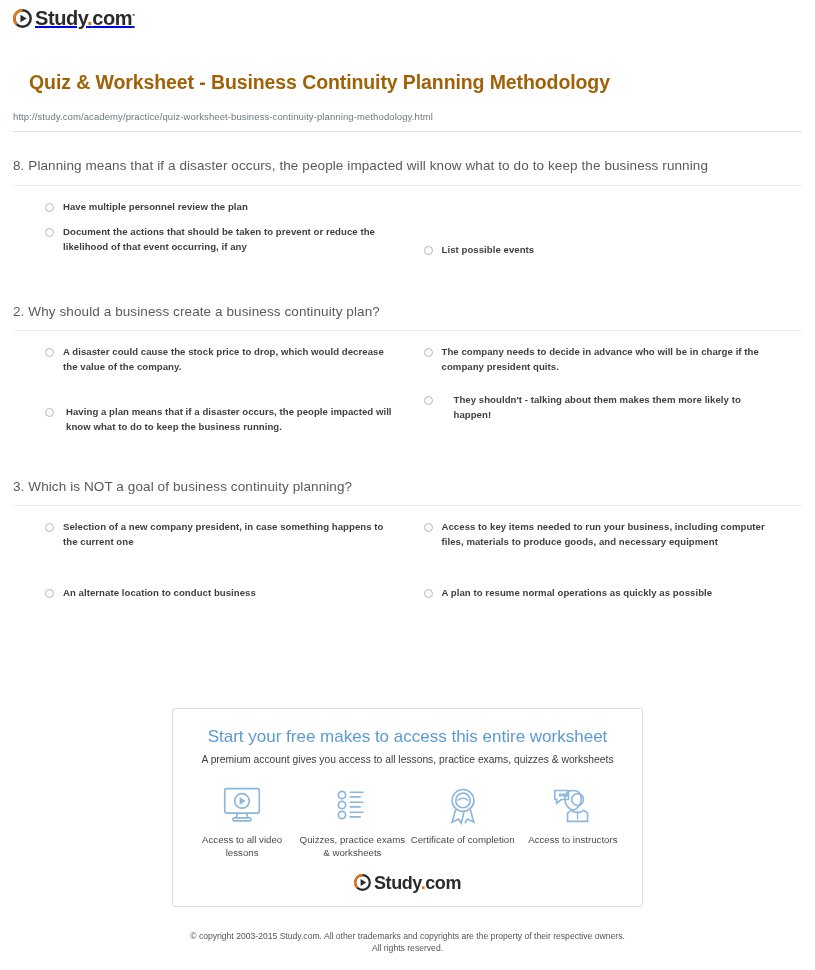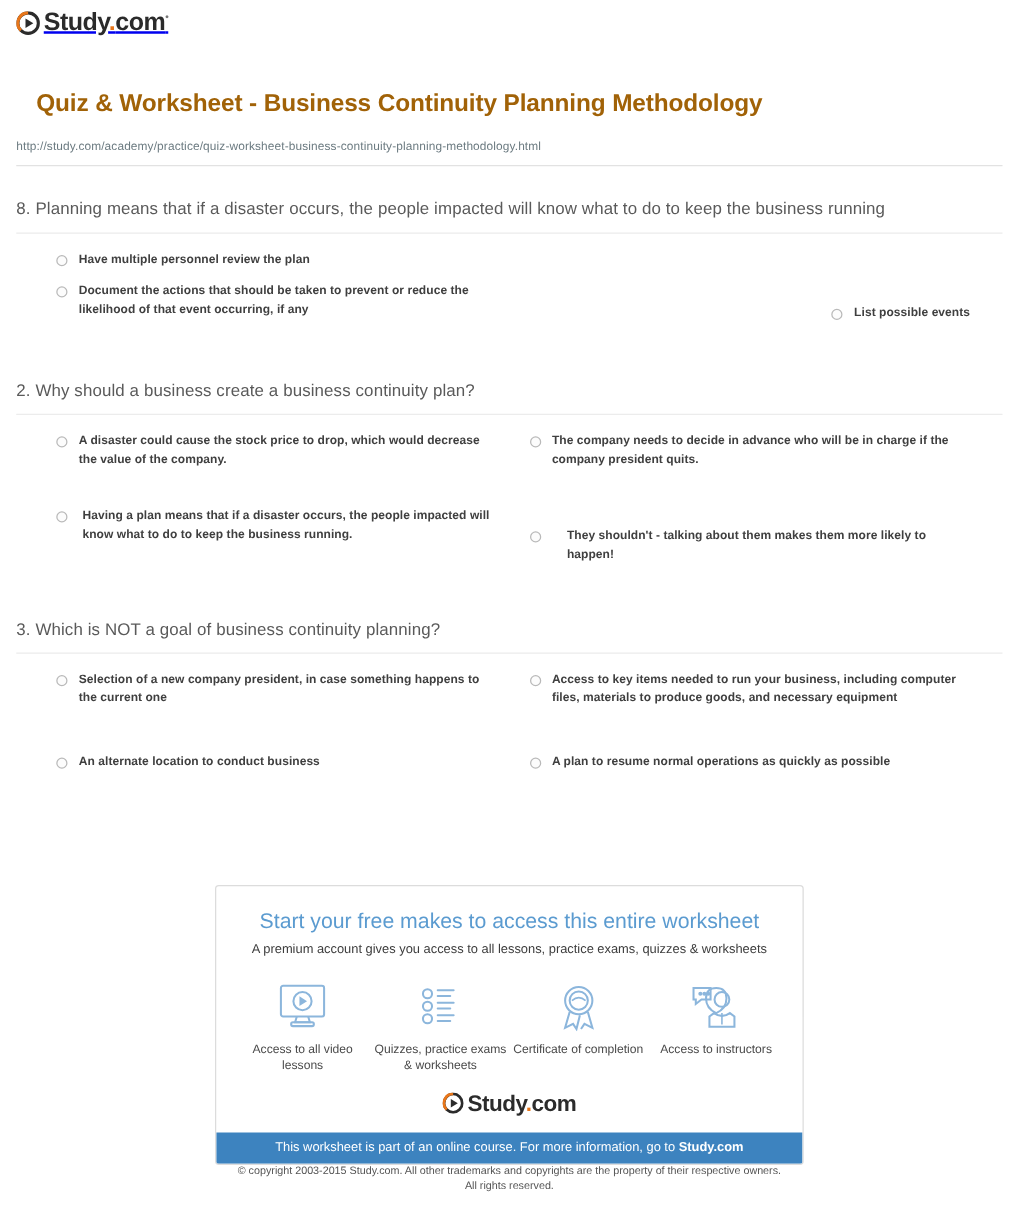--- a/index.html
+++ b/index.html
@@ -198,21 +198,21 @@
     <div class="answers">
       <div class="answer">
         <span class="radio"></span>
         <span class="answer-label">Have multiple personnel review the plan</span>
       </div>
       <div class="spacer-cell"></div>
       <div class="answer">
         <span class="radio"></span>
         <span class="answer-label">Document the actions that should be taken to prevent or reduce the likelihood of that event occurring, if any</span>
       </div>
-      <div class="answer" style="margin-top:18px;justify-content:flex-end;">
+      <div class="answer" style="margin-top:18px;">
         <span class="radio"></span>
         <span class="answer-label">List possible events</span>
       </div>
     </div>
   </div>
 
   <div class="question-block" style="padding-top:34px;">
     <div class="q-text">2. Why should a business create a business continuity plan?</div>
     <div class="q-rule"></div>
     <div class="answers">
@@ -221,21 +221,21 @@
         <span class="answer-label">A disaster could cause the stock price to drop, which would decrease the value of the company.</span>
       </div>
       <div class="answer">
         <span class="radio"></span>
         <span class="answer-label">The company needs to decide in advance who will be in charge if the company president quits.</span>
       </div>
       <div class="answer" style="margin-top:20px;gap:12px;">
         <span class="radio"></span>
         <span class="answer-label">Having a plan means that if a disaster occurs, the people impacted will know what to do to keep the business running.</span>
       </div>
-      <div class="answer" style="margin-top:36px;gap:21px;">
+      <div class="answer" style="margin-top:8px;gap:21px;">
         <span class="radio"></span>
         <span class="answer-label">They shouldn't - talking about them makes them more likely to happen!</span>
       </div>
     </div>
   </div>
 
   <div class="question-block" style="padding-top:32px;">
     <div class="q-text">3. Which is NOT a goal of business continuity planning?</div>
     <div class="q-rule"></div>
     <div class="answers">
@@ -334,23 +334,20 @@
           <svg viewBox="0 0 20 20" width="17" height="17" aria-hidden="true">
             <circle cx="10" cy="10" r="8.6" fill="none" stroke="#2b2b2b" stroke-width="2.6"></circle>
             <path d="M10 1.4 A8.6 8.6 0 0 0 3.9 16.1" fill="none" stroke="#e8761a" stroke-width="2.6"></path>
             <polygon points="7.8,6 14.4,10 7.8,14" fill="#2b2b2b"></polygon>
           </svg>
         </span>
         <span class="promo-logo-text"><span>Study</span><span class="dot">.</span><span>com</span></span>
       </div>
     </div>
 
-    <div class="promo-bar">
-      <span>This worksheet is part of an online course. For more information, go to </span><b>Study.com</b>
-    </div>
   </div>
 
   <div class="copyright">
     <div>© copyright 2003-2015 Study.com. All other trademarks and copyrights are the property of their respective owners.</div>
     <div>All rights reserved.</div>
   </div>
 
 </div>
 
 </body></html>

